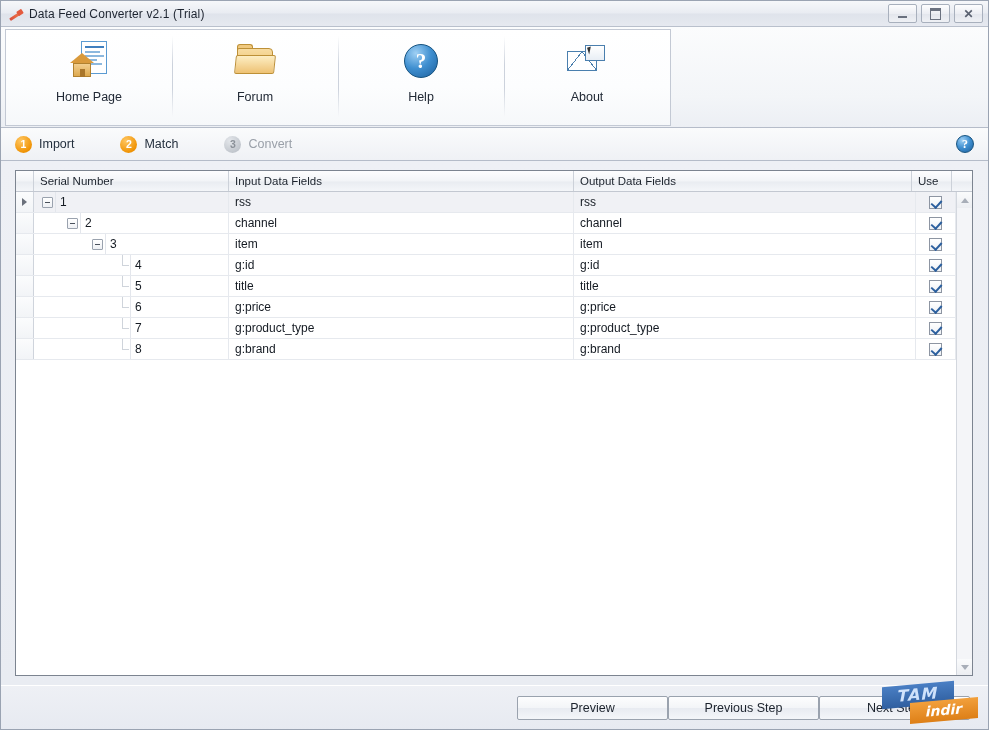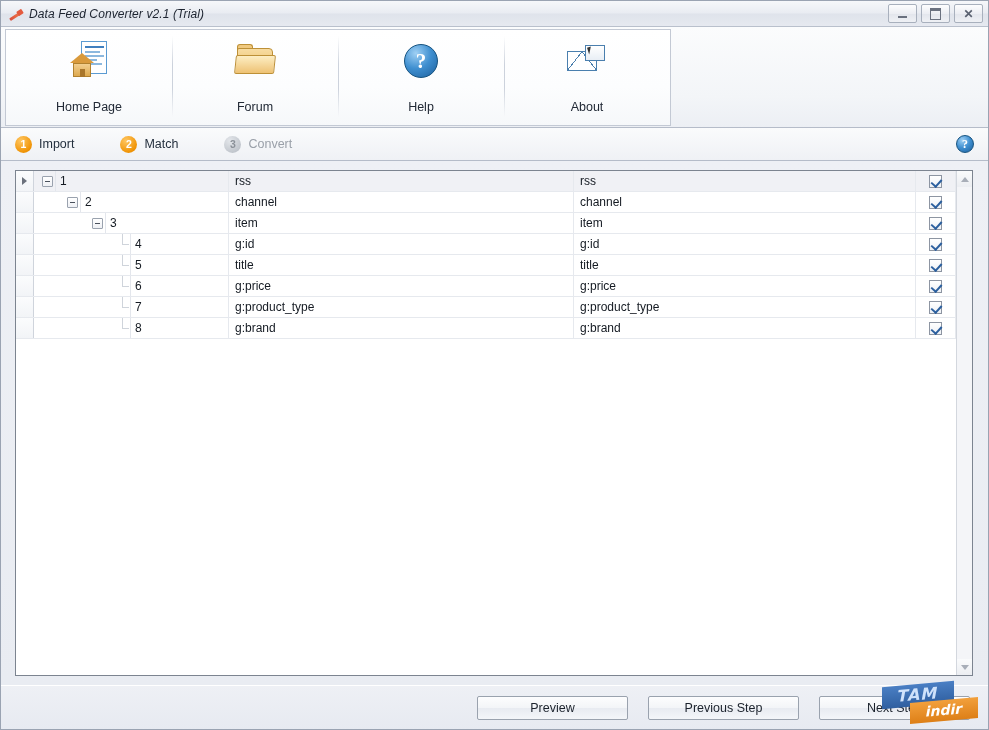--- a/index.html
+++ b/index.html
@@ -25,21 +25,20 @@
     background: linear-gradient(180deg,#f6f7fa 0%,#e9ecf2 48%,#dfe3eb 52%,#e6e9f0 100%);
     border-bottom: 1px solid #b9c0cc;
     display: flex; align-items: center;
     padding-left: 6px;
     position: relative;
   }
   .title-icon { width: 17px; height: 16px; position: relative; margin-right: 5px; flex: 0 0 17px; }
   .title-text {
     font-size: 12px; color: #1d2430; letter-spacing: .1px;
     white-space: nowrap;
-    font-style: italic;
   }
   .winbtns { position: absolute; right: 5px; top: 3px; display: flex; gap: 4px; }
   .winbtn {
     width: 29px; height: 19px;
     background: linear-gradient(180deg,#fdfdfe 0%,#eceef3 50%,#e2e5ec 51%,#eff1f5 100%);
     border: 1px solid #a8b0bd; border-radius: 2px;
     display: flex; align-items: center; justify-content: center;
     color: #5a6170; font-size: 10px;
     position: relative;
   }
@@ -64,21 +63,21 @@
     flex: 1 1 0; position: relative;
     display: flex; flex-direction: column;
     align-items: center; justify-content: flex-start;
     padding-top: 9px; cursor: default;
   }
   .tbtn + .tbtn::before {
     content:""; position:absolute; left:0; top:6px; bottom:8px; width:1px;
     background: linear-gradient(180deg,rgba(200,206,216,0),#ccd2dc 35%,#ccd2dc 65%,rgba(200,206,216,0));
   }
   .tbtn .ico { width:44px; height:44px; position:relative; }
-  .tbtn .lbl { font-size: 12.5px; color: #222a36; margin-top: 17px; }
+  .tbtn .lbl { font-size: 12.5px; color: #222a36; margin-top: 7px; }
 
   
   .ic-home-doc {
     position:absolute; left:14px; top:2px; width:26px; height:33px;
     background:#fff; border:1px solid #5b9bd2;
   }
   .ic-home-doc i { position:absolute; left:3px; height:2px; background:#8cb8de; display:block; }
   .ic-home-doc i:nth-child(1){ top:4px; width:19px; background:#3f7fbf; }
   .ic-home-doc i:nth-child(2){ top:9px; width:15px; }
   .ic-home-doc i:nth-child(3){ top:13px; width:19px; }
@@ -332,21 +331,21 @@
   .sbtn.up .ar { border-left:4px solid transparent; border-right:4px solid transparent; border-bottom:5px solid #a8aeb8; }
   .sbtn.down .ar { border-left:4px solid transparent; border-right:4px solid transparent; border-top:5px solid #a8aeb8; }
   .strack { flex:1 1 auto; background:#f4f5f8; }
 
   
   .footer {
     flex:0 0 44px; height:44px; position:relative;
     background: linear-gradient(180deg,#eef0f5,#e7eaf1);
     border-top:1px solid #ffffff;
     display:flex; align-items:center; justify-content:flex-end;
-    padding-right:18px; gap:20px;
+    padding-right:18px; 
   }
   .fbtn {
     width:151px; height:24px;
     background: linear-gradient(180deg,#fdfdfe 0%,#f3f5f8 48%,#e8ebf1 52%,#f4f6f9 100%);
     border:1px solid #9aa2ae; border-radius:2px;
     font-size:12.5px; color:#1b222c;
     display:flex; align-items:center; justify-content:center;
   }
   .watermark {
     position:absolute; right:8px; top:-4px;
@@ -455,20 +454,28 @@
     <div class="step inactive">
       <span class="step-num">3</span>
       <span class="step-label">Convert</span>
     </div>
     <span class="steps-help">?</span>
   </div>
 
   <div class="content">
     <div class="gridbox">
 
+      <div class="ghead">
+        <div class="hc c-gutter"></div>
+        <div class="hc c-serial">Serial Number</div>
+        <div class="hc c-input">Input Data Fields</div>
+        <div class="hc c-output">Output Data Fields</div>
+        <div class="hc c-use">Use</div>
+        <div class="hc c-pad"></div>
+      </div>
 
       <div class="gbody">
         <div class="grows" id="rows-host">
             <div class="grow sel">
               <div class="cell g-gutter">
                 <span class="rowmarker"></span>
               </div>
               <div class="cell g-serial">
                 <div class="treewrap" style="width: 100%;">
                   <span class="tindent" style="width: 8px;"></span>

